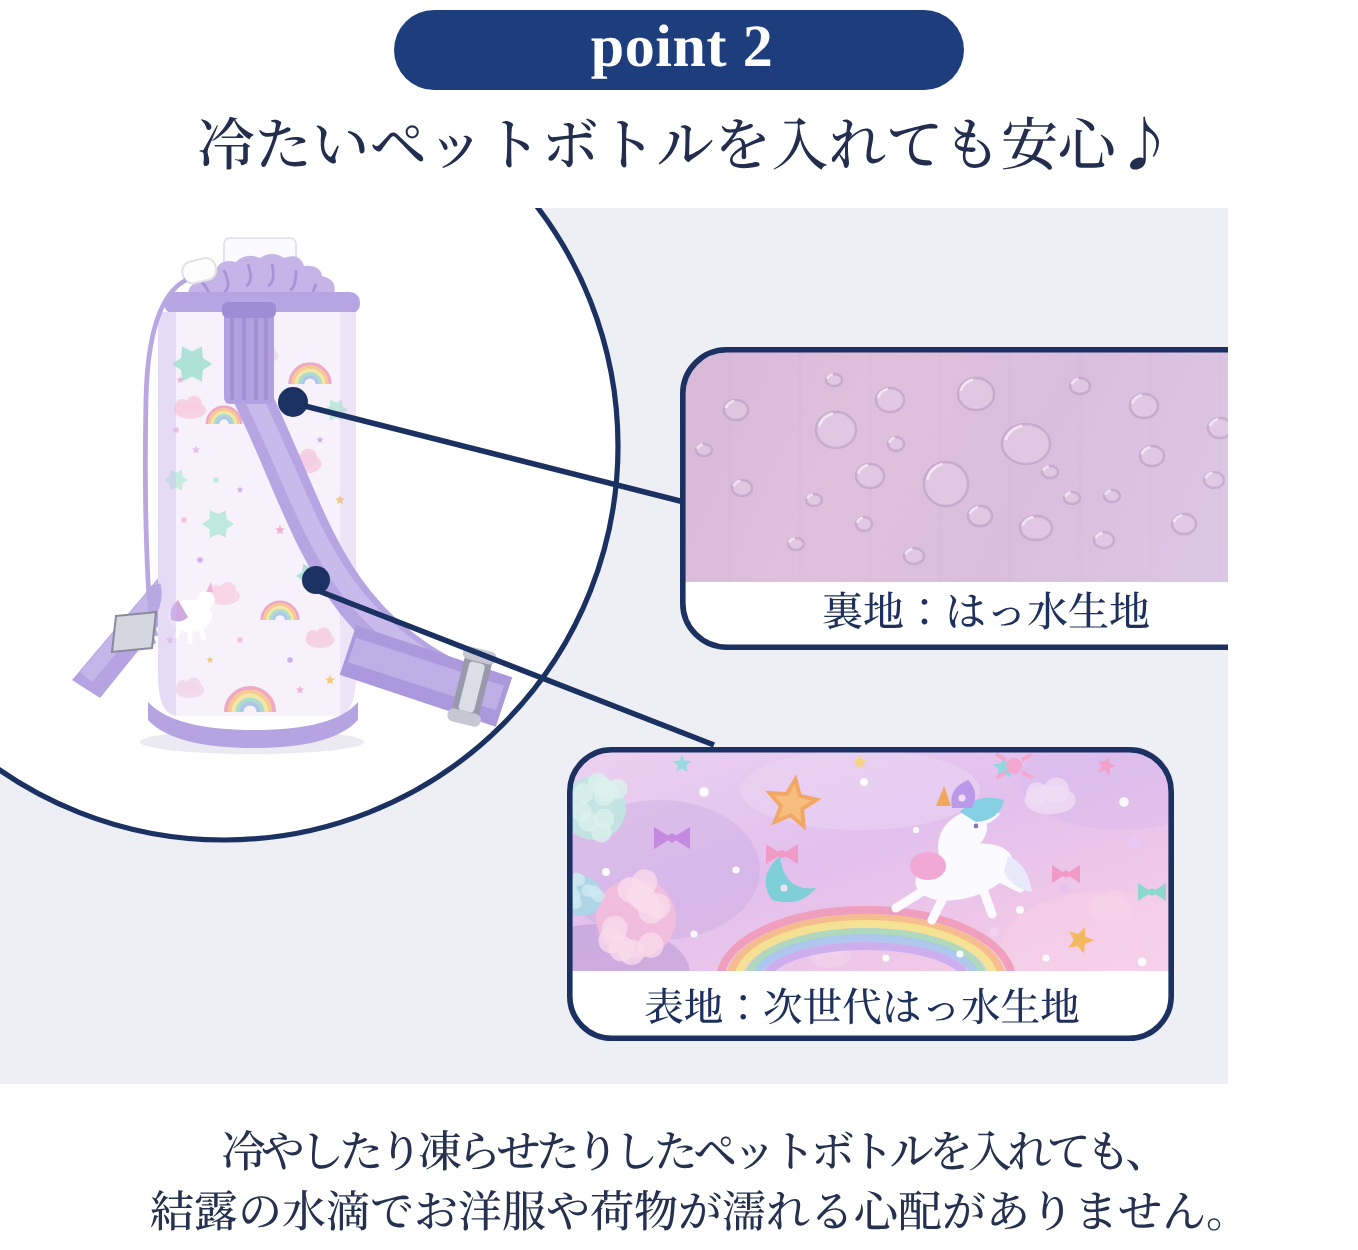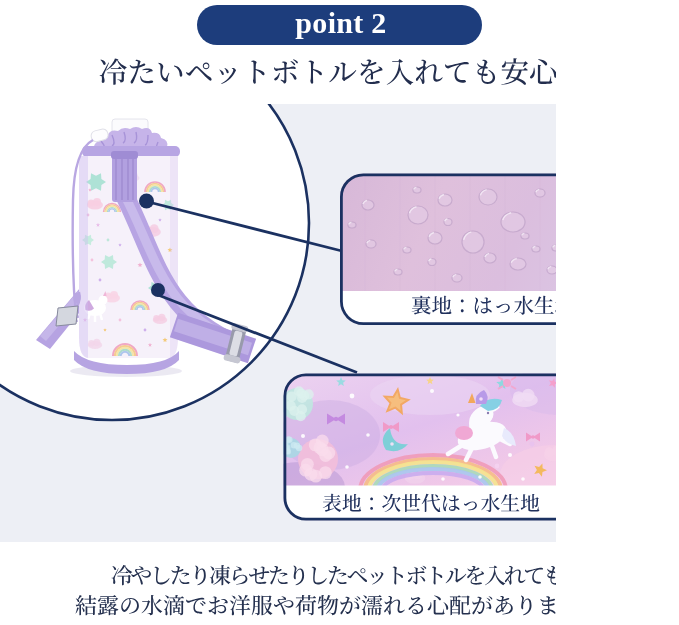--- a/index.html
+++ b/index.html
@@ -1,15 +1,15 @@
 <!DOCTYPE html>
 <html><head><meta charset="utf-8">
 <style>
 html,body{margin:0;padding:0;background:#fff;}
-#page{position:relative;width:556px;height:625px;overflow:hidden;font-family:"Liberation Sans",sans-serif;}
+#page{position:relative;width:614px;height:625px;overflow:hidden;font-family:"Liberation Sans",sans-serif;}
 </style></head>
 <body>
 <div id="page">
 <svg width="679" height="625" viewBox="0 0 679 625" xmlns="http://www.w3.org/2000/svg">
 <defs>
  <clipPath id="greyclip">
           <rect x="0" y="104" width="679" height="438"></rect>
         </clipPath>
  <clipPath id="bodyclip">
           <path d="M79 156 h99 v181 q0 21 -10 21 h-79 q-10 0 -10 -21 z"></path>

